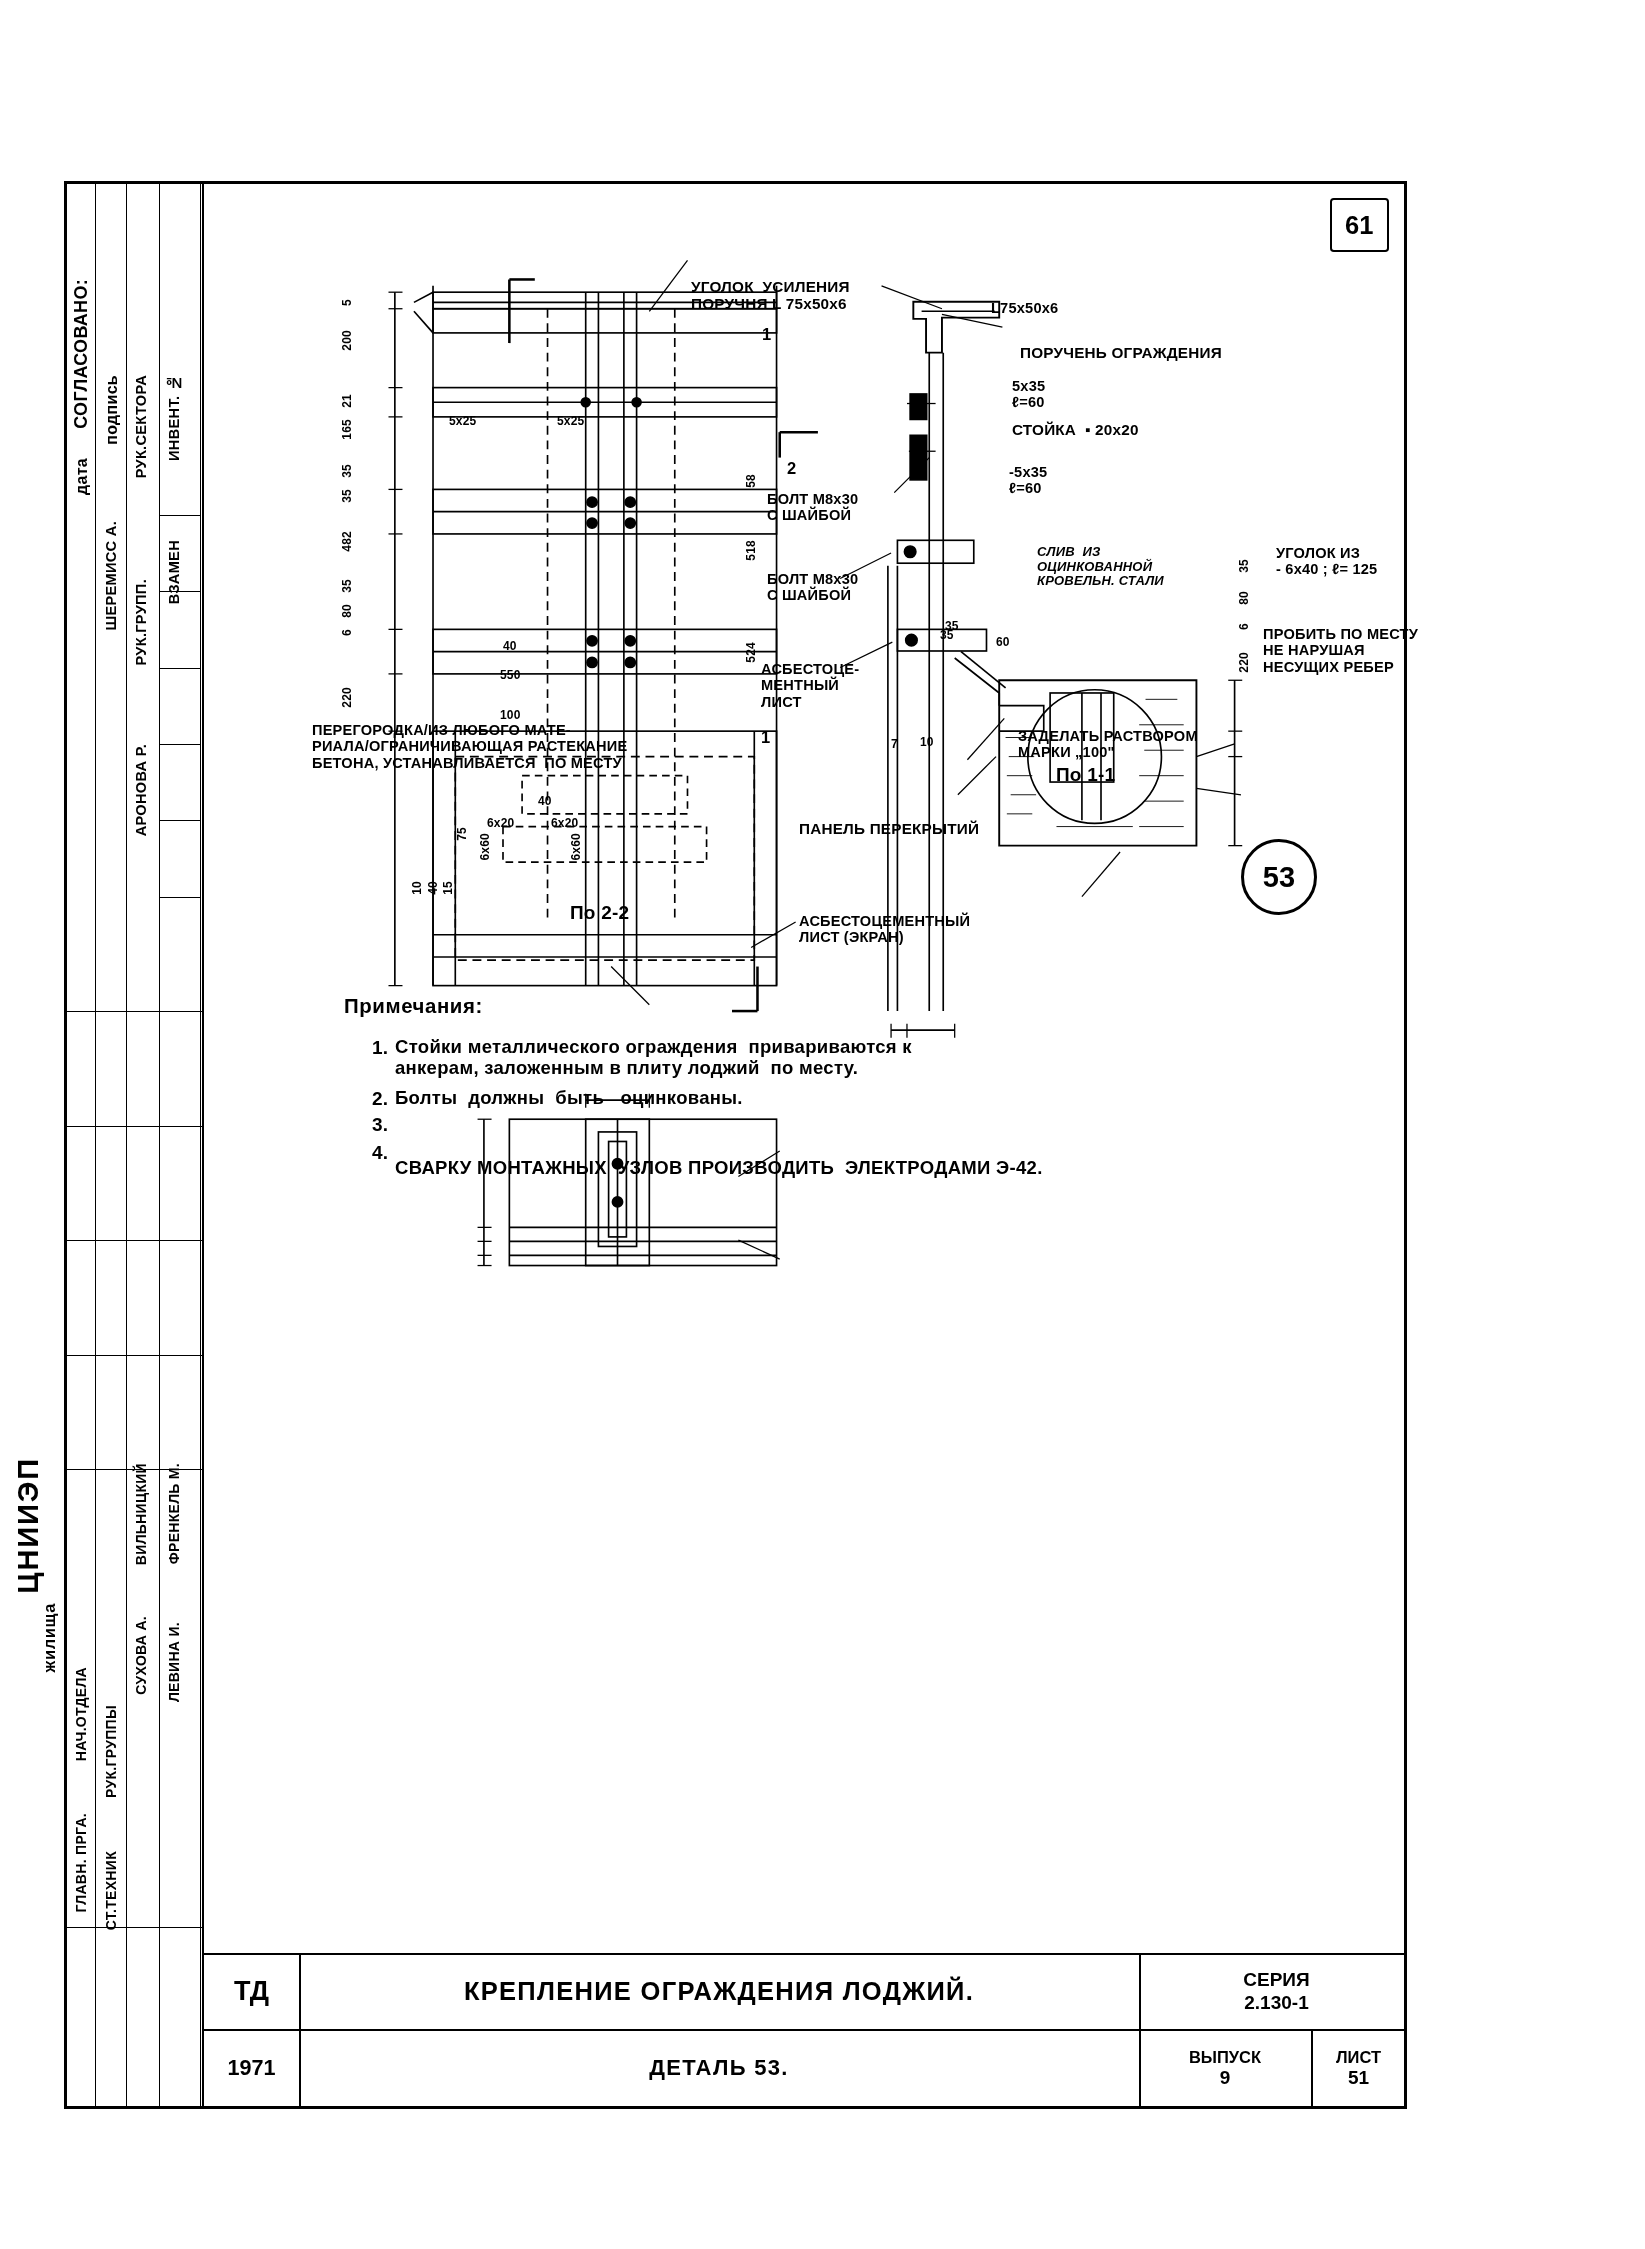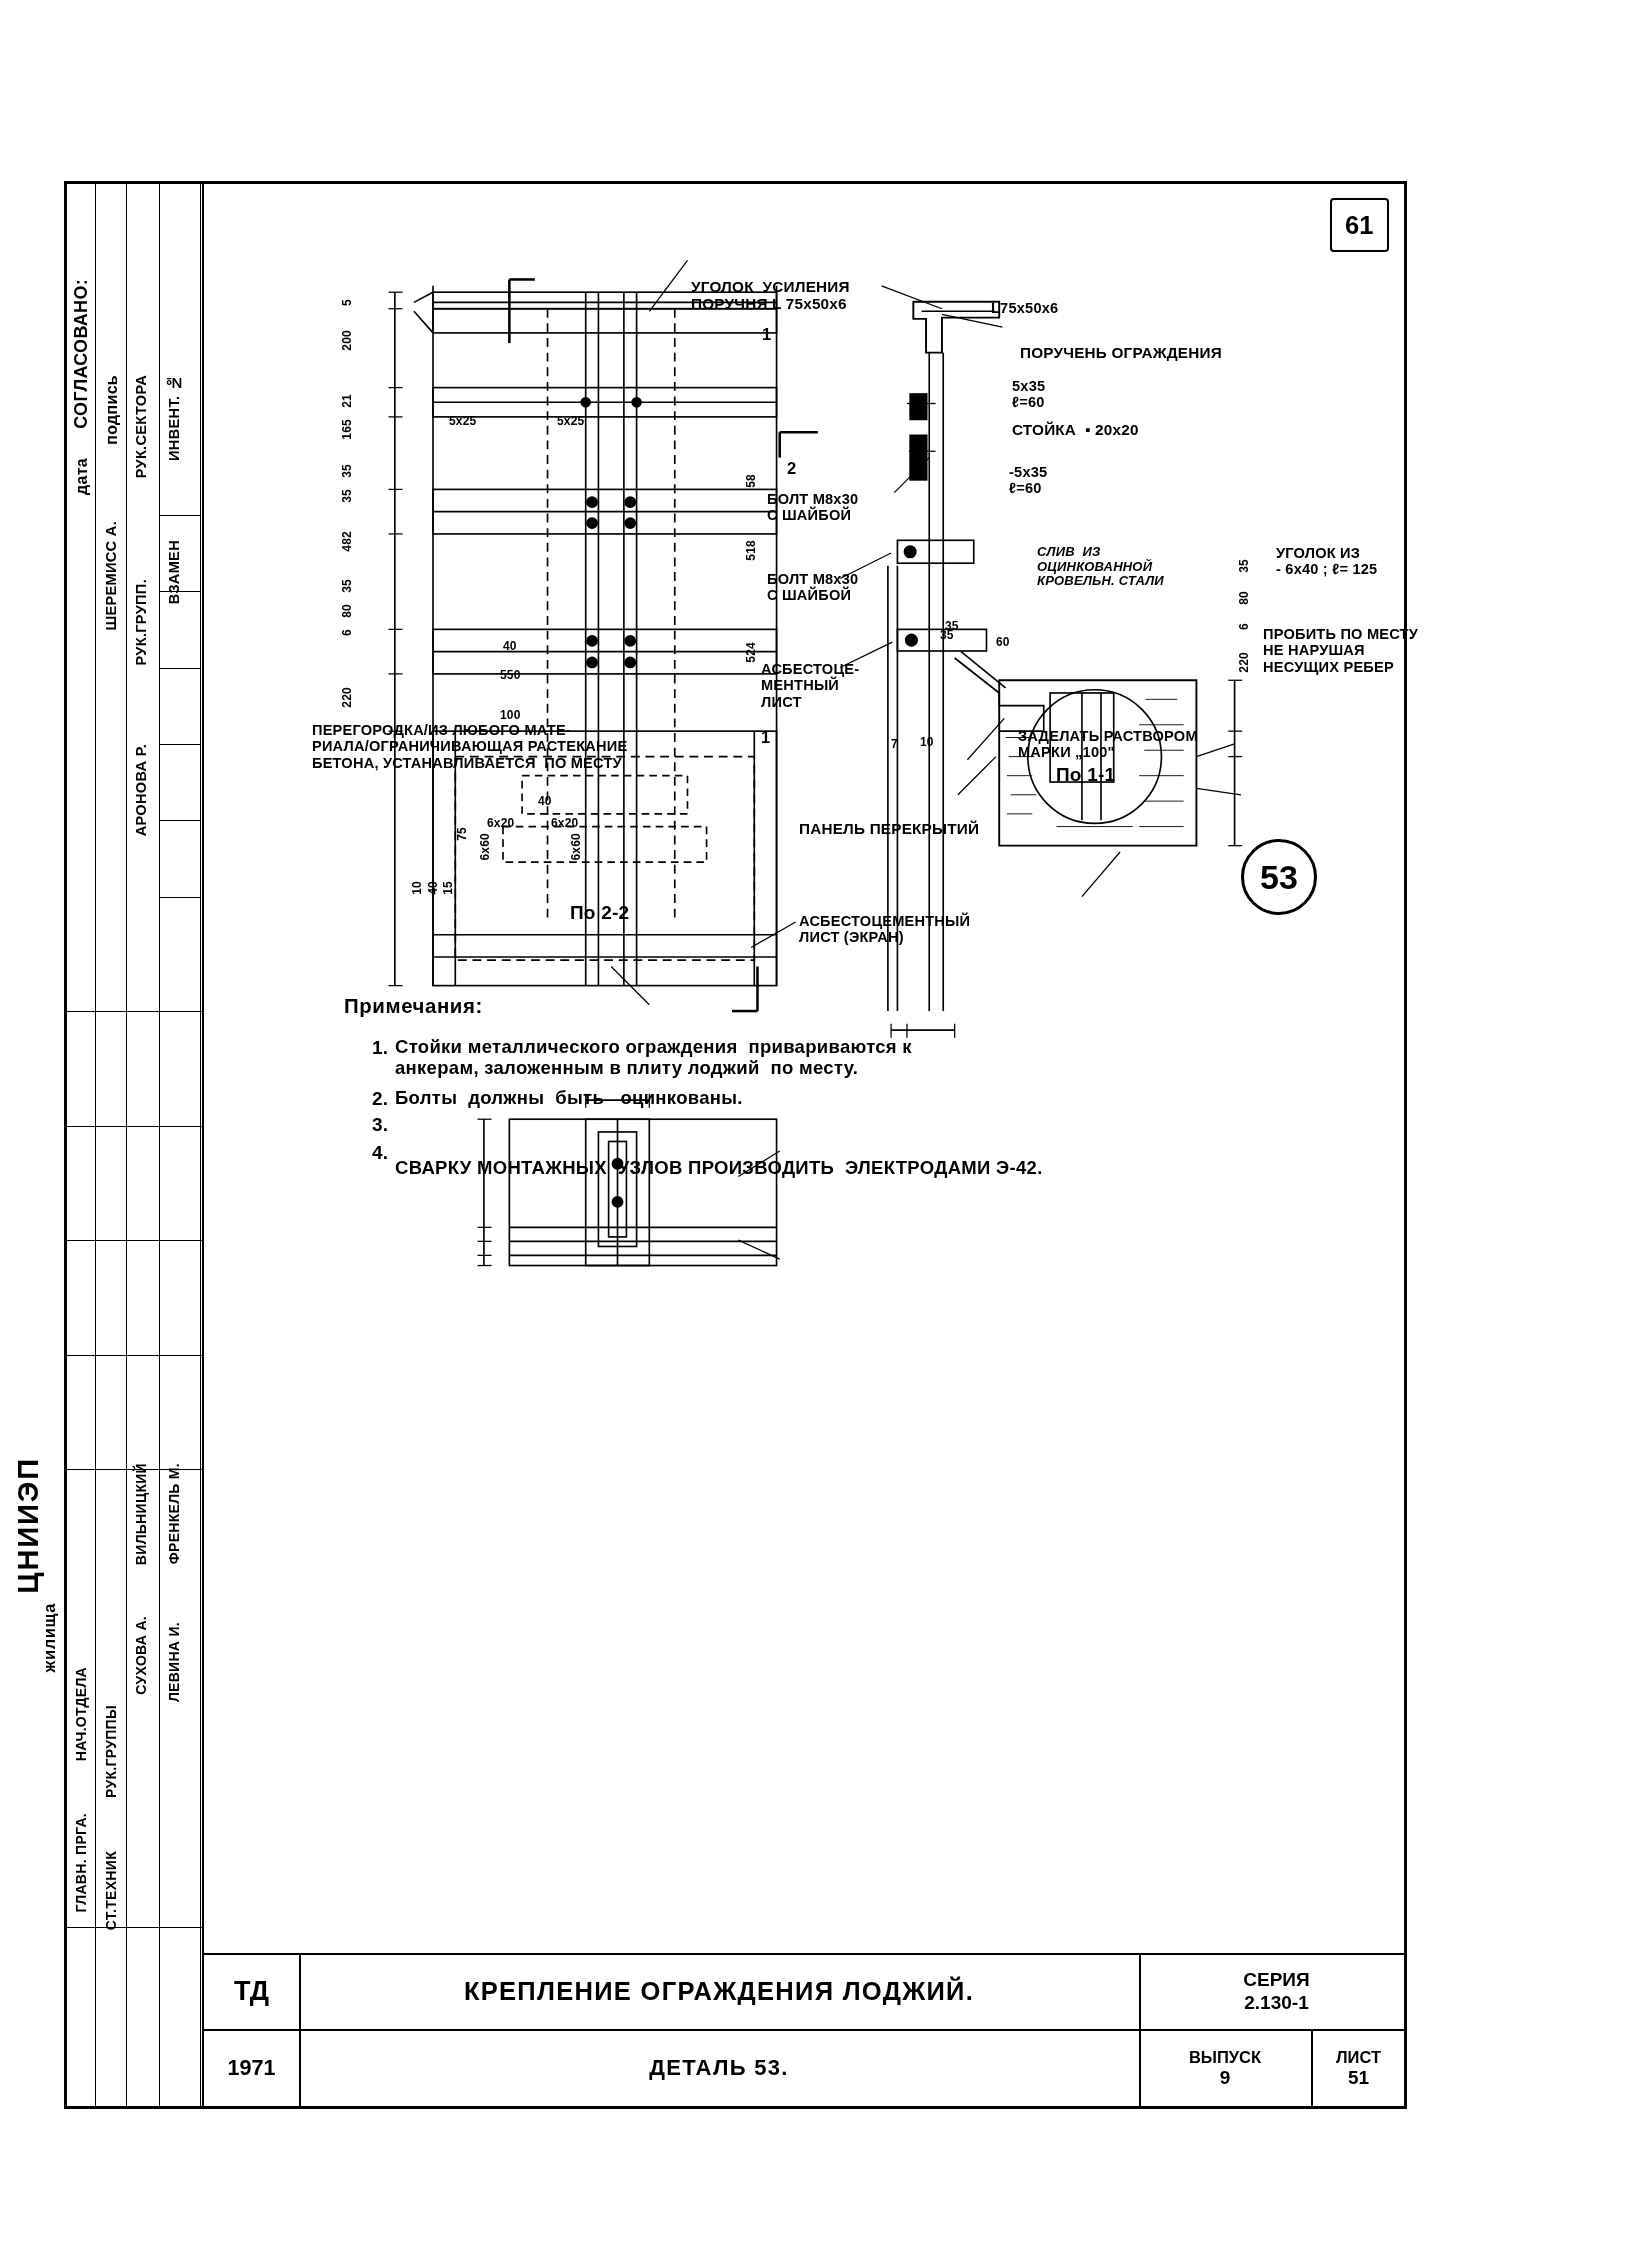--- a/index.html
+++ b/index.html
@@ -129,21 +129,21 @@
   }
   .circle53 {
     position: absolute;
     width: 70px;
     height: 70px;
     border: 3.2px solid #000;
     border-radius: 50%;
     display: flex;
     align-items: center;
     justify-content: center;
-    font-size: 34px;
+    font-size: 29px;
     font-weight: bold;
   }
   svg.draw {
     position: absolute;
     left: 137px;
     top: 0;
     width: 1203px;
     height: 1775px;
   }
 </style>

